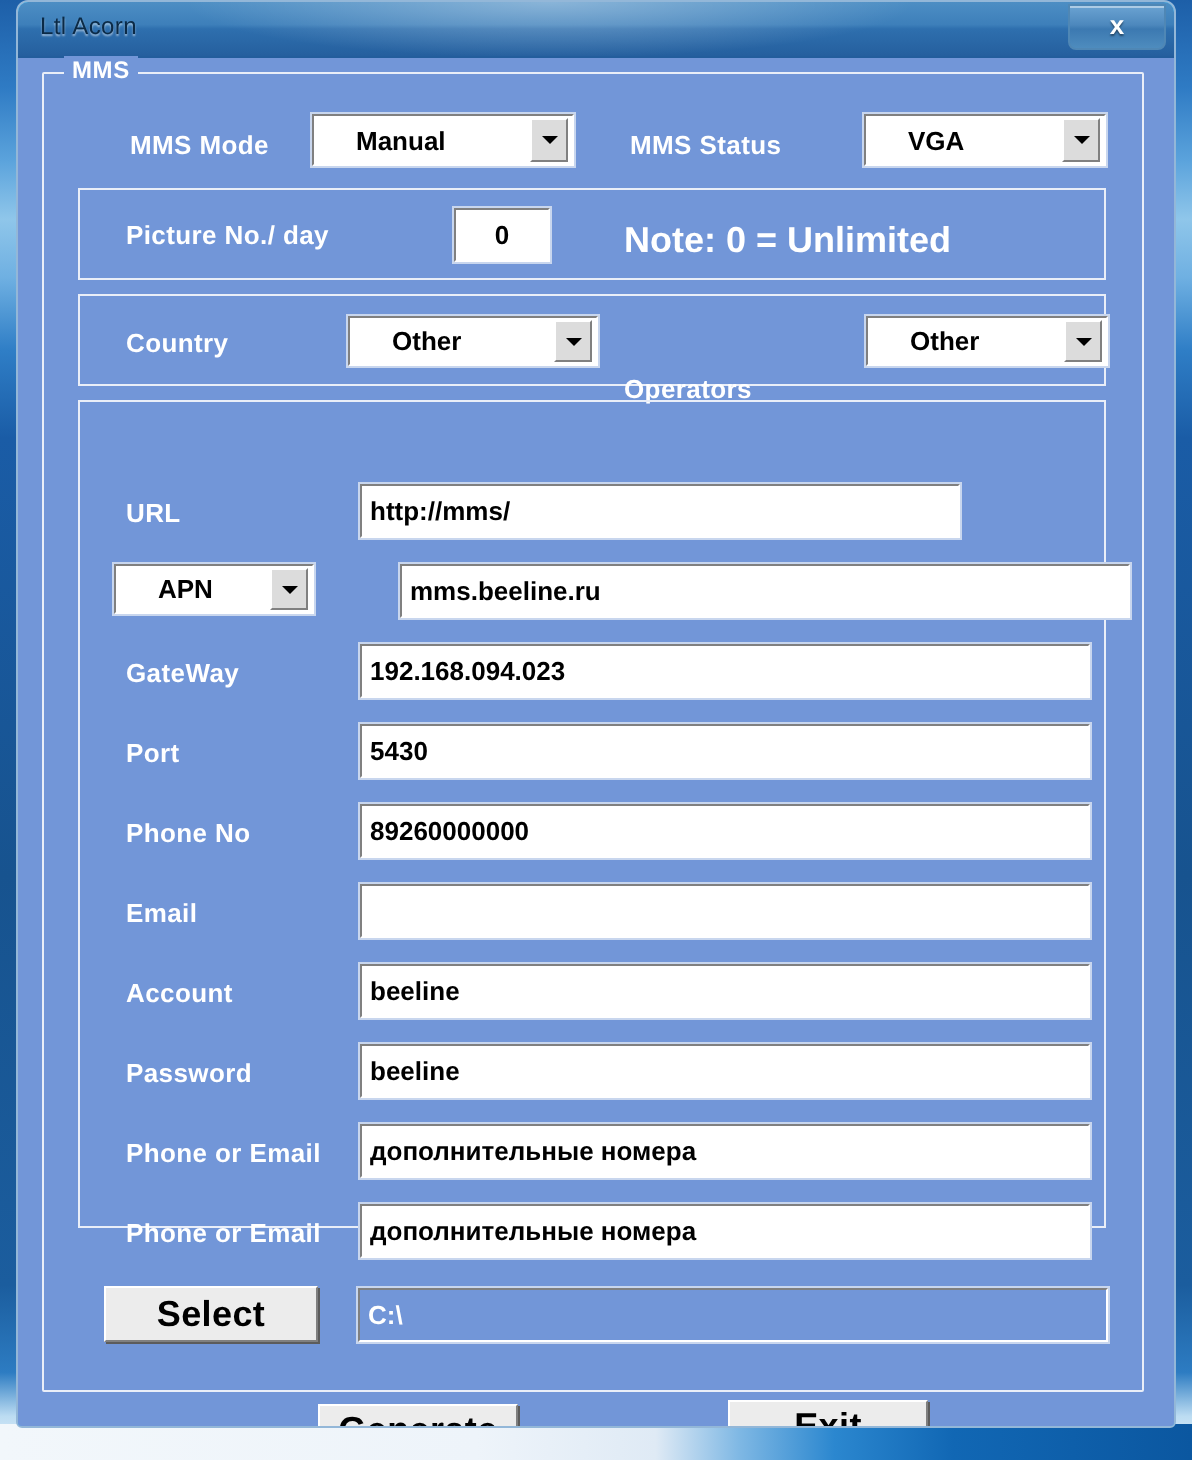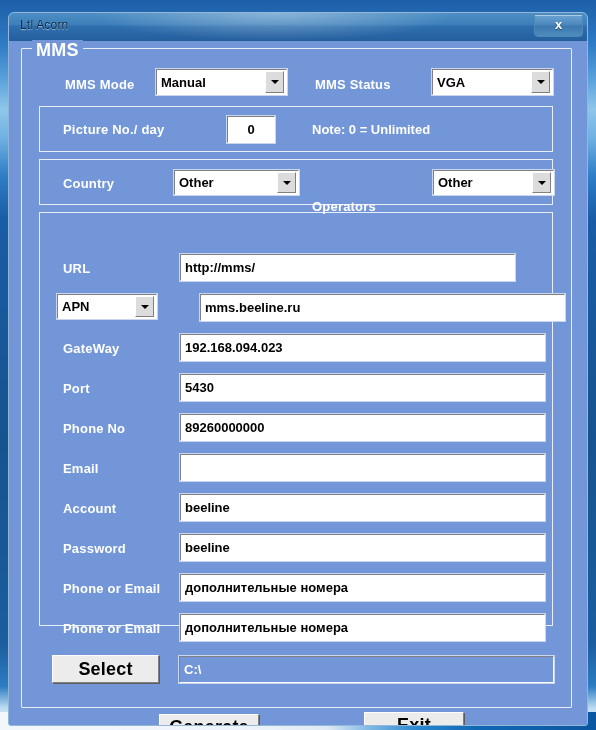--- a/index.html
+++ b/index.html
@@ -38,21 +38,21 @@
     background:
       linear-gradient(90deg,
         #f2f7fb 0%, #eef4fa 40%, #dfeaf5 55%,
         #7fb8e4 62%, #2b87cf 70%, #1167b4 80%, #0b57a0 100%);
   }
 
   
   #window {
     position: absolute;
     left: 8px;
-    top: 12px;
+    top: 0px;
     width: 580px;
     height: 714px;
     box-sizing: border-box;
     border: 1px solid #93b7d8;
     border-radius: 6px 6px 3px 3px;
     background: #0ea5e9;
     box-shadow: 0 0 0 1px rgba(255,255,255,0.35) inset;
     overflow: hidden;
   }
 
@@ -118,21 +118,21 @@
     border: 1px solid #e9eef8;
     border-radius: 1px;
   }
   #mms-group-label {
     position: absolute;
     left: 10px;
     top: -9px;
     padding: 0 4px;
     background: #7296d8;
     color: #ffffff;
-    font-size: 18px;
+    font-size: 12px;
     font-weight: bold;
     letter-spacing: 0.3px;
   }
 
   
   .subpanel {
     position: absolute;
     box-sizing: border-box;
     border: 1px solid #e9eef8;
   }
@@ -184,21 +184,21 @@
     border-left: 1px solid #808080;
     border-right: 1px solid #ffffff;
     border-bottom: 1px solid #ffffff;
     box-shadow: 0 0 0 1px #c8d6ee;
     display: flex;
     align-items: center;
     overflow: hidden;
   }
   .combo .combo-value {
     flex: 1 1 auto;
-    padding-left: 4px;
+    padding-left: 21px;
     font-size: 13px;
     font-weight: bold;
     color: #000000;
     white-space: nowrap;
     overflow: hidden;
   }
   .combo .combo-arrow {
     flex: 0 0 auto;
     width: 17px;
     height: calc(100% - 4px);
@@ -236,21 +236,21 @@
     display: flex;
     align-items: center;
     justify-content: center;
     cursor: default;
     letter-spacing: 0.2px;
   }
 
   .note {
     position: absolute;
     color: #ffffff;
-    font-size: 13px;
+    font-size: 18px;
     font-weight: bold;
     white-space: nowrap;
   }
 </style>
 </head>
 <body>
 
 <div id="desktop"></div>
 <div id="desktop-bottom-band"></div>
 
@@ -303,21 +303,21 @@
           <div class="combo-value">Other</div>
           <div class="combo-arrow">
               <i></i>
             </div>
         </div>
       </div>
 
       <div class="subpanel" id="panel-fields">
 
         <div class="fld-label" style="left:23px; top:48px;">URL</div>
-        <div class="textbox" style="left:140px; top:41px; width:335px; height:27px;">http://mms/</div>
+        <div class="textbox" style="left:140px; top:41px; width:300px; height:27px;">http://mms/</div>
 
         <div class="combo" style="left:17px; top:81px; width:100px; height:25px;">
           <div class="combo-value">APN</div>
           <div class="combo-arrow">
               <i></i>
             </div>
         </div>
         <div class="textbox" style="left:140px; top:81px; width:365px; height:27px;margin-left:20px;">mms.beeline.ru</div>
 
         <div class="fld-label" style="left:23px; top:128px;">GateWay</div>

